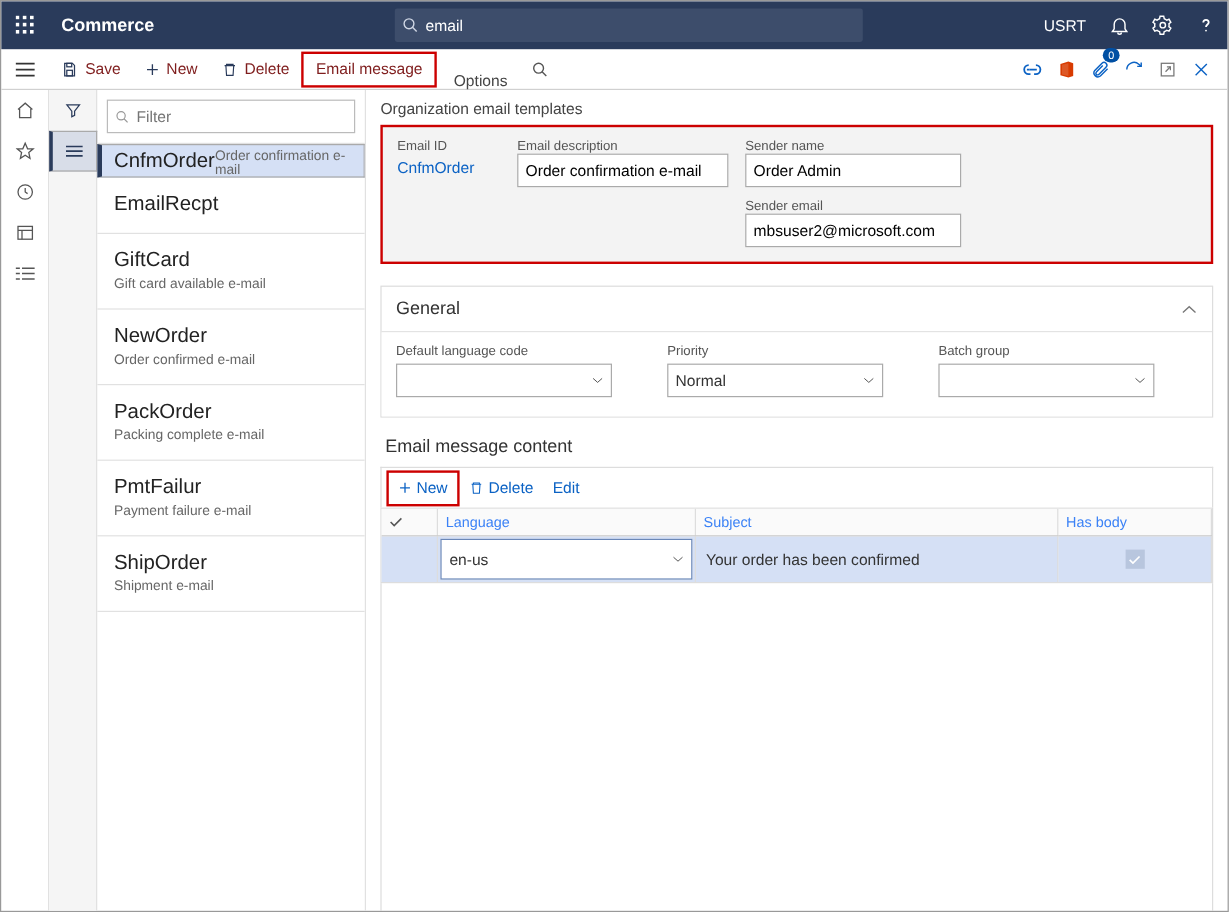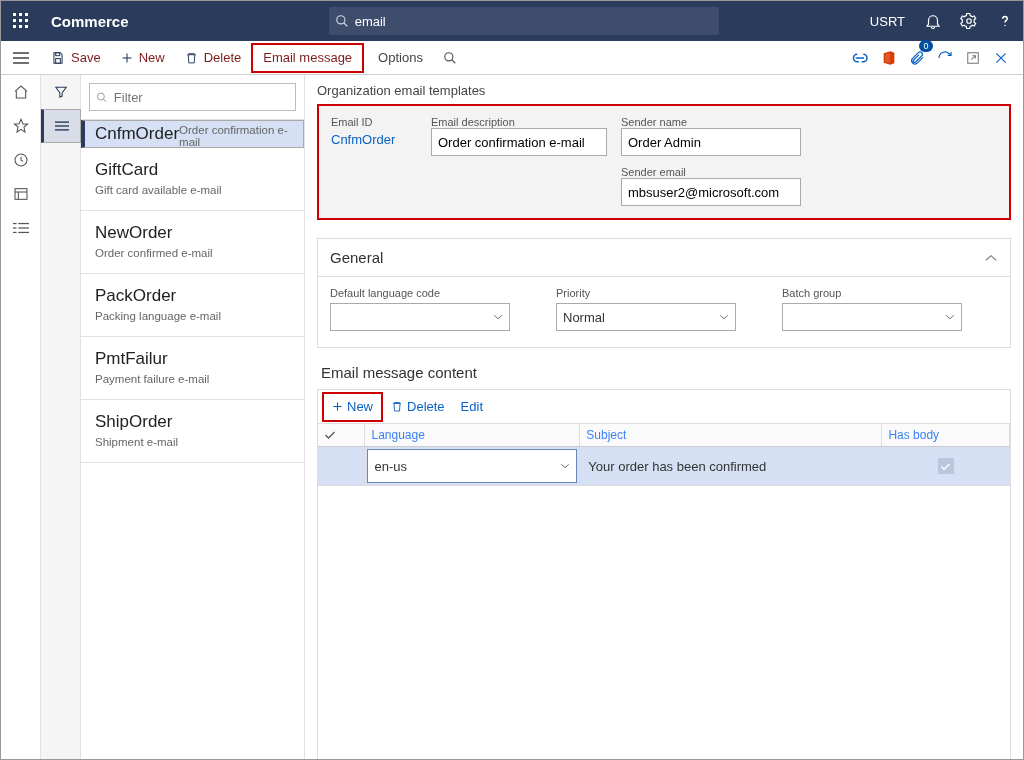--- a/index.html
+++ b/index.html
@@ -16,21 +16,21 @@
   .header .right { margin-left:auto; display:flex; align-items:center; }
   .header .right .txt { padding:0 10px; font-size:13px; }
   .header .right .hicon { width:36px; height:40px; display:flex; align-items:center; justify-content:center; cursor:pointer; }
 
   
   .ribbon { height: 34px; border-bottom:1px solid #d0d0d0; display:flex; align-items:center; }
   .ribbon .hambox { width:40px; height:34px; display:flex; align-items:center; justify-content:center; }
   .ribbon .act { height:34px; display:flex; align-items:center; padding:0 10px; font-size:13px; color:#7f1d1d; cursor:pointer; }
   .ribbon .act .ri { margin-right:6px; color:#2a3b5b; display:flex; align-items:center; }
   .ribbon .hl-red { border:2px solid #c00; height:30px; }
-  .ribbon .opt { padding:0 14px; color:#444; font-size:13px;}
+  .ribbon .opt { padding:0 14px; color:#444; font-size:13px;align-items:flex-end;}
   .ribbon .rightbtns { margin-left:auto; display:flex; align-items:center; padding-right:8px; }
   .ribbon .rb { width:28px; height:28px; display:flex; align-items:center; justify-content:center; cursor:pointer; }
   .badge0 { position:absolute; top:-4px; right:-2px; background:#004fa3; color:#fff; border-radius:8px; font-size:9px; width:14px; height:12px; line-height:12px; text-align:center; }
 
   
   .body { display:flex; height:calc(100% - 74px);justify-content:flex-end; }
   .rail { width:40px; border-right:1px solid #e1e1e1; display:flex; flex-direction:column; }
   .rail .ritm { width:40px; height:34px; display:flex; align-items:center; justify-content:center; color:#5a5a5a; cursor:pointer; }
 
   
@@ -287,30 +287,33 @@
           <line x1="21" y1="21" x2="15" y2="15"></line>
         </svg>
       <input placeholder="Filter" style="">
     </div>
     <div class="list" id="tpl-list">
         <div class="litem sel">
           <div class="t1">CnfmOrder</div>
           <div class="t2">Order confirmation e-mail</div>
         </div>
         <div class="litem">
+          <div class="t1">EmailRecpt</div>
+        </div>
+        <div class="litem">
           <div class="t1">GiftCard</div>
           <div class="t2">Gift card available e-mail</div>
         </div>
         <div class="litem">
           <div class="t1">NewOrder</div>
           <div class="t2">Order confirmed e-mail</div>
         </div>
         <div class="litem">
           <div class="t1">PackOrder</div>
-          <div class="t2">Packing language e-mail</div>
+          <div class="t2">Packing complete e-mail</div>
         </div>
         <div class="litem">
           <div class="t1">PmtFailur</div>
           <div class="t2">Payment failure e-mail</div>
         </div>
         <div class="litem">
           <div class="t1">ShipOrder</div>
           <div class="t2">Shipment e-mail</div>
         </div>
       </div>

